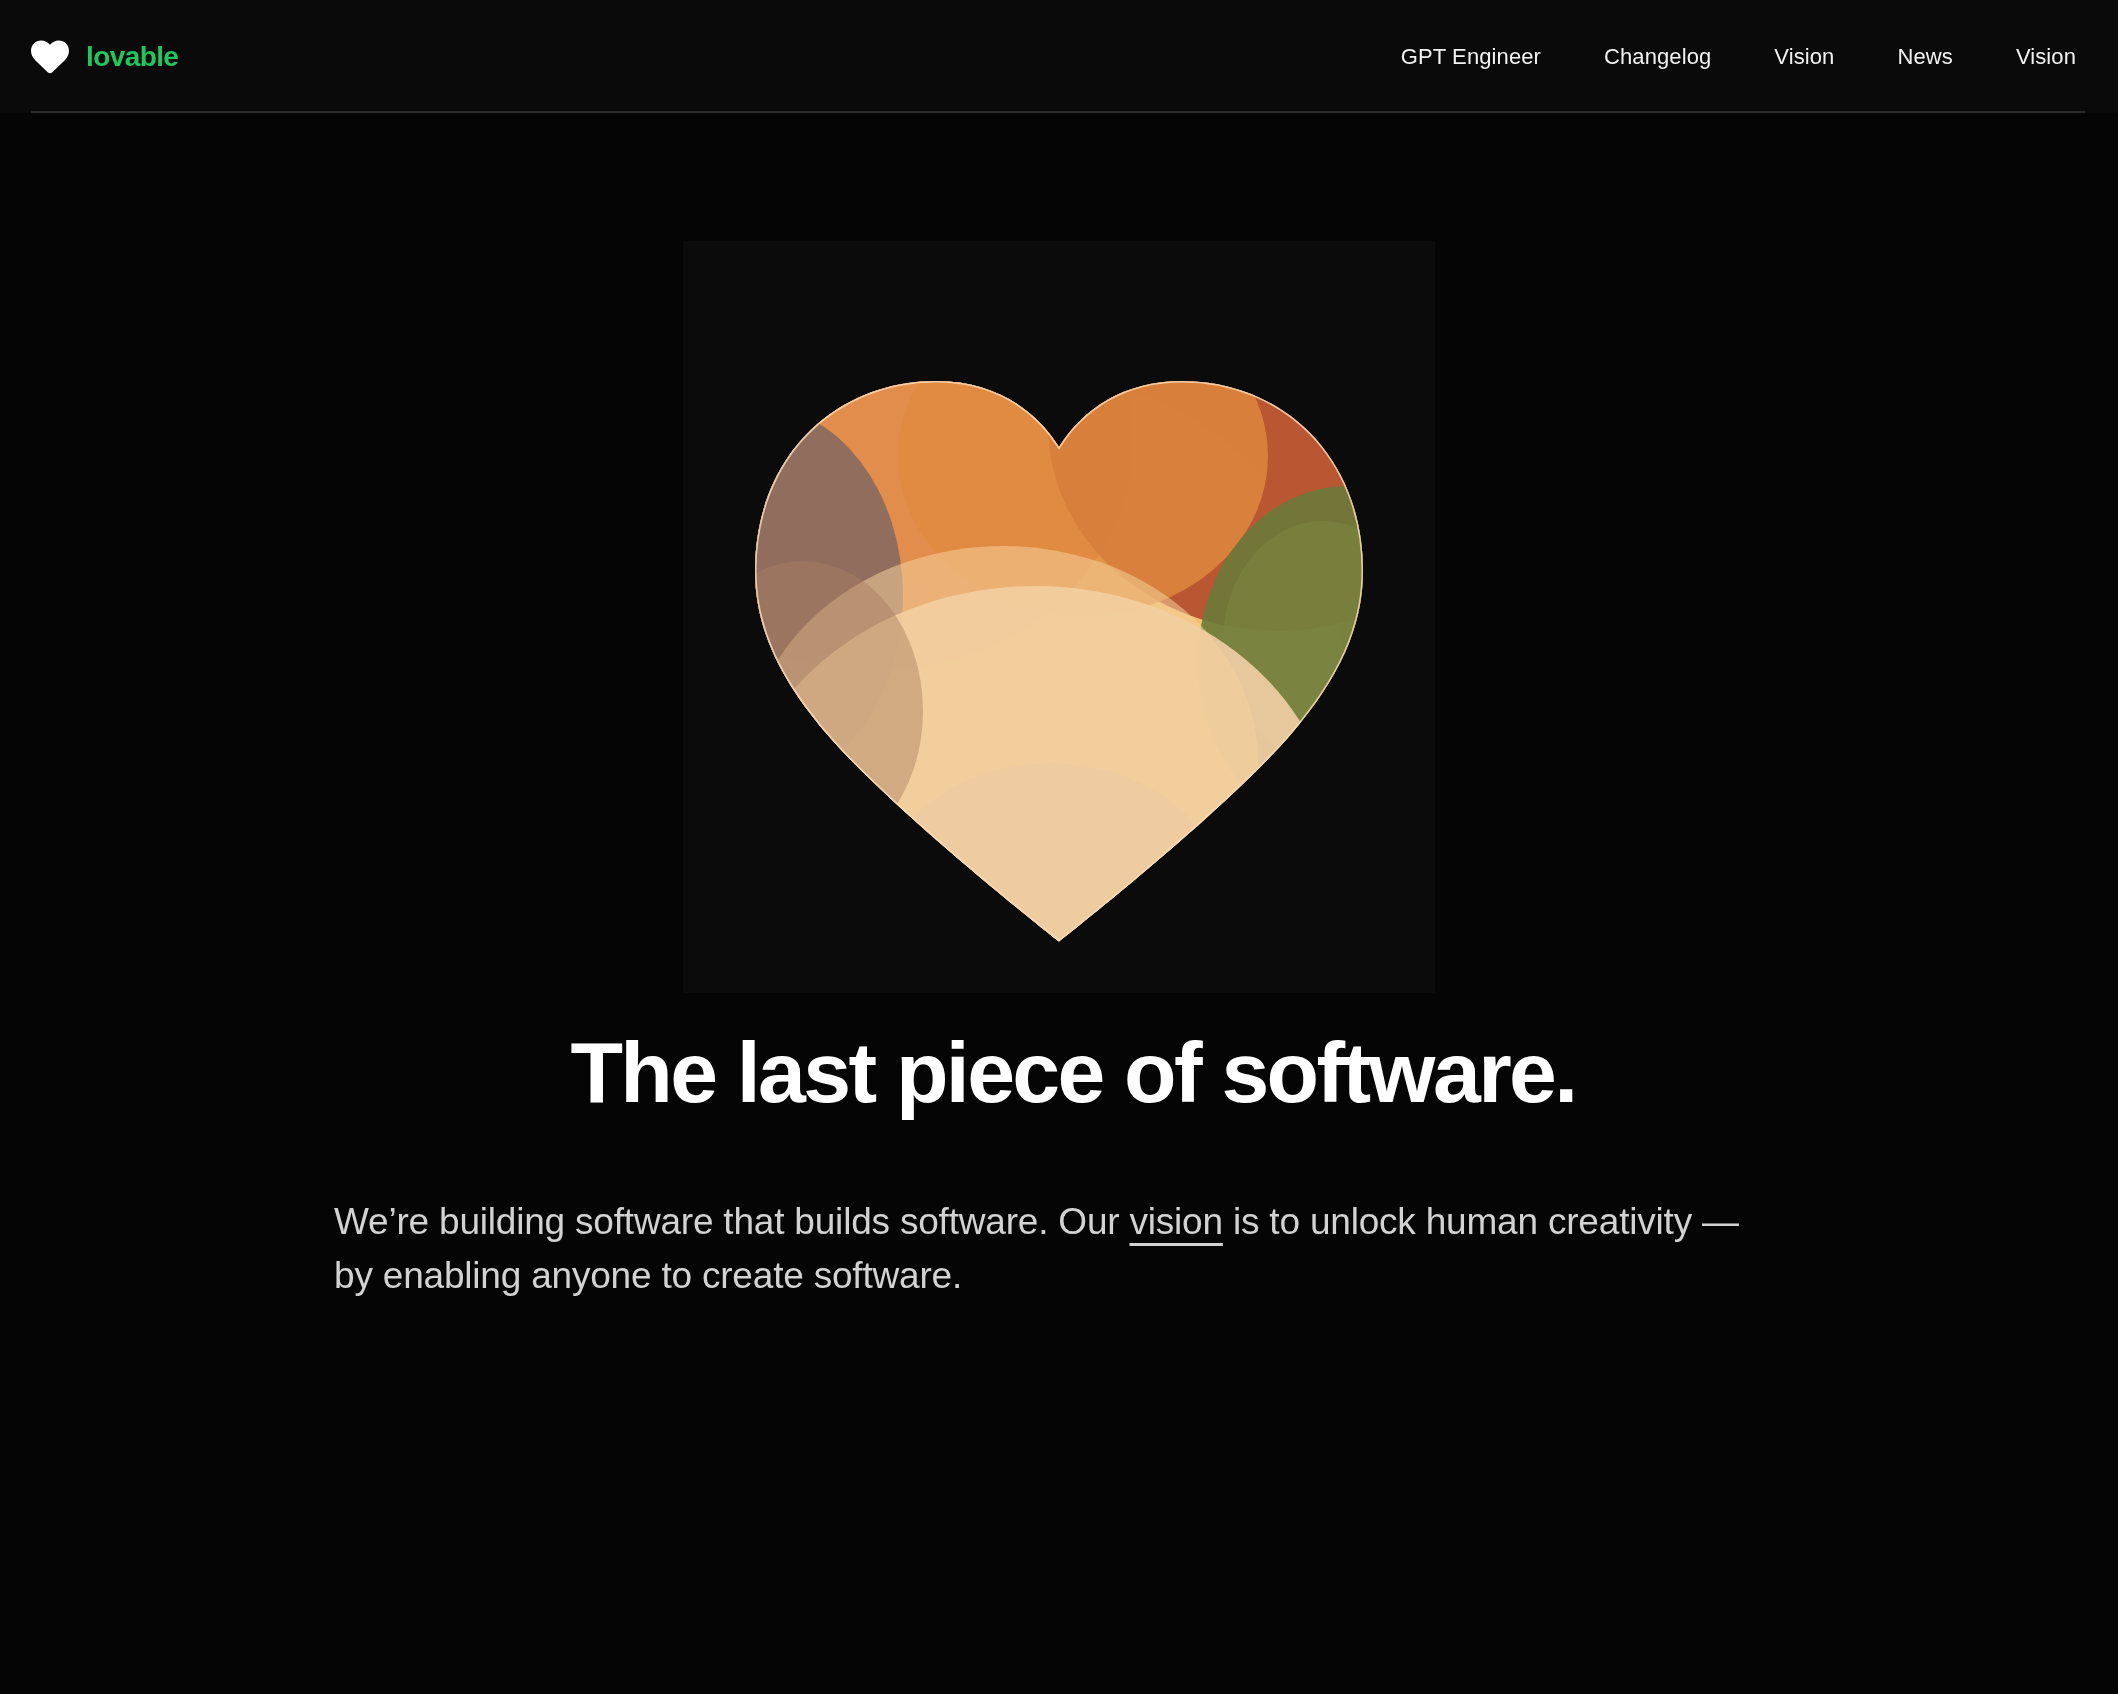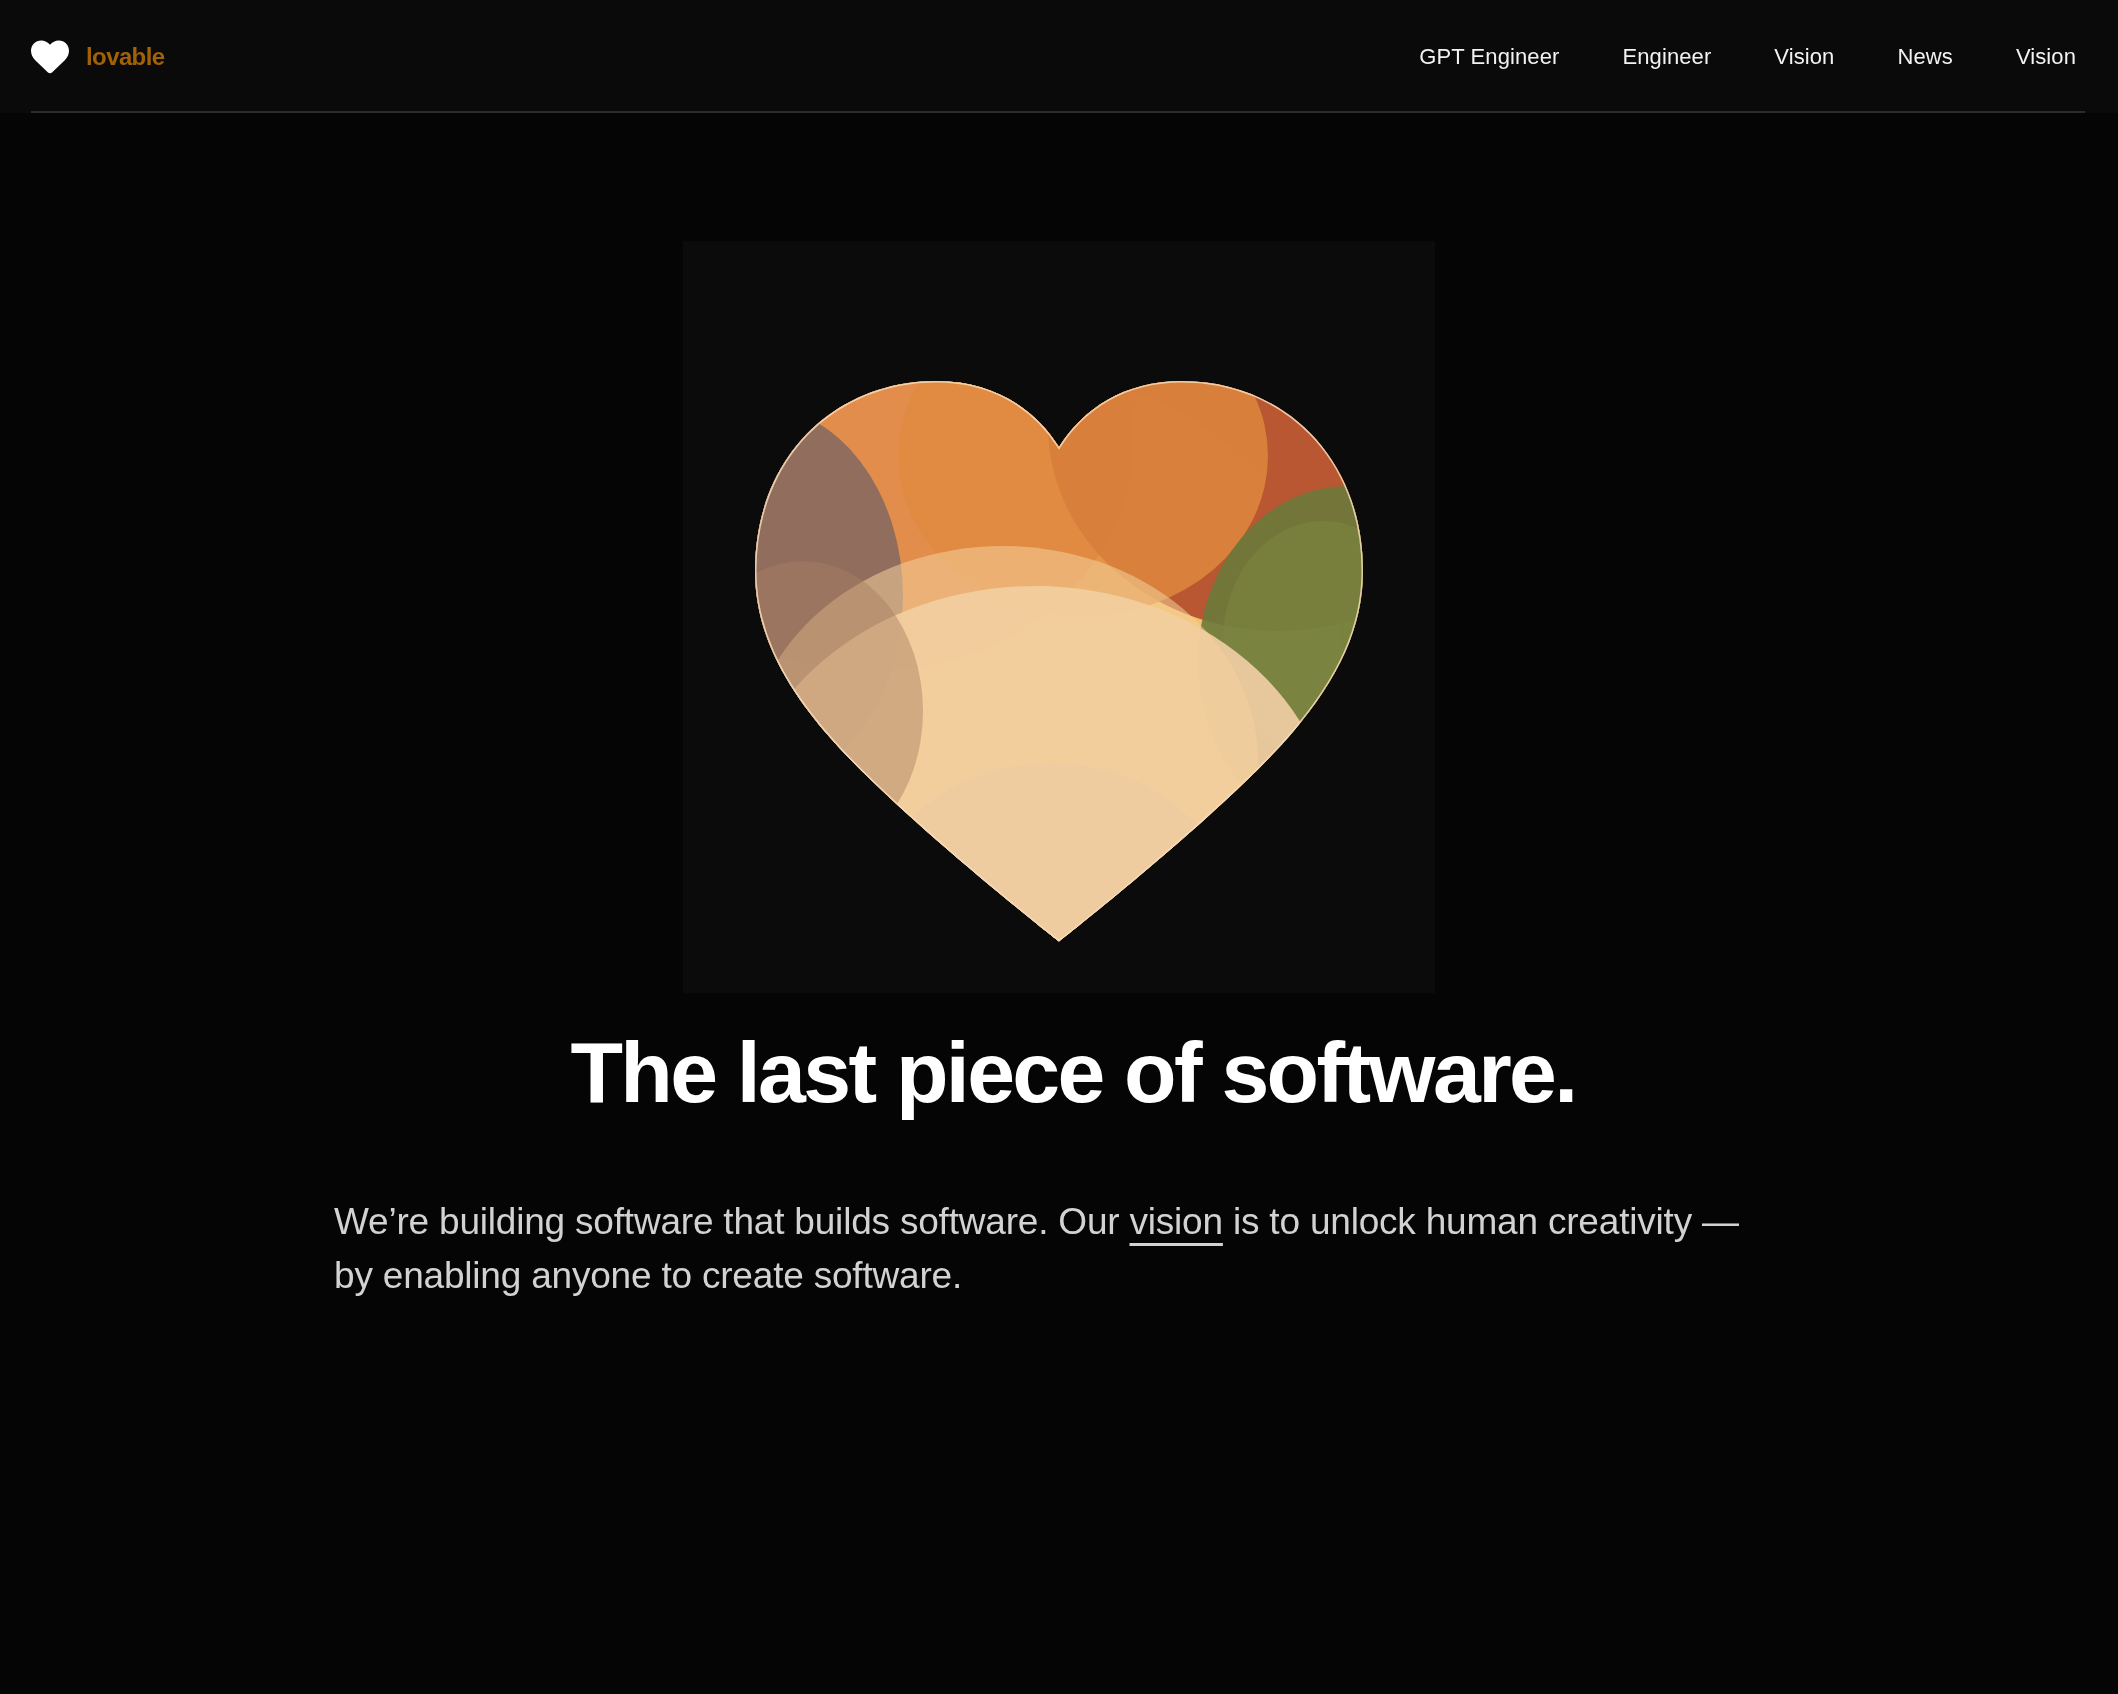--- a/index.html
+++ b/index.html
@@ -47,25 +47,25 @@
   }
 
   .brand-mark {
     width: 38px;
     height: 34px;
     display: block;
     flex: none;
   }
 
   .brand-name {
-    font-size: 24px;
+    font-size: 28px;
     font-weight: 700;
     letter-spacing: -0.6px;
     line-height: 1;
-    color: #a16207;
+    color: #22c55e;
   }
 
   .main-nav {
     margin-left: auto;
     display: flex;
     align-items: center;
     gap: 63px;
   }
 
   .nav-link {
@@ -141,21 +141,21 @@
     <span class="brand-mark">
       <svg viewBox="0 0 38 34" xmlns="http://www.w3.org/2000/svg" aria-hidden="true">
         <path d="M19 33.2C18.2 33.2 17.5 32.9 17 32.4L4.2 20.2C1.5 17.6 0 14.4 0 10.8 0 4.8 4.4 0.4 10.2 0.4c3.5 0 6.6 1.7 8.8 4.4C21.2 2.1 24.3 0.4 27.8 0.4 33.6 0.4 38 4.8 38 10.8c0 3.6-1.5 6.8-4.2 9.4L21 32.4c-0.5 0.5-1.2 0.8-2 0.8z" fill="#ffffff"></path>
       </svg>
     </span>
     <span class="brand-name">lovable</span>
   </a>
 
   <nav class="main-nav">
     <a class="nav-link" href="#">GPT Engineer</a>
-    <a class="nav-link" href="#">Engineer</a>
+    <a class="nav-link" href="#">Changelog</a>
     <a class="nav-link" href="#">Vision</a>
     <a class="nav-link" href="#">News</a>
     <a class="nav-link" href="#">Vision</a>
   </nav>
 
 </header>
 
 <main class="hero">
 
   <div class="hero-figure">

